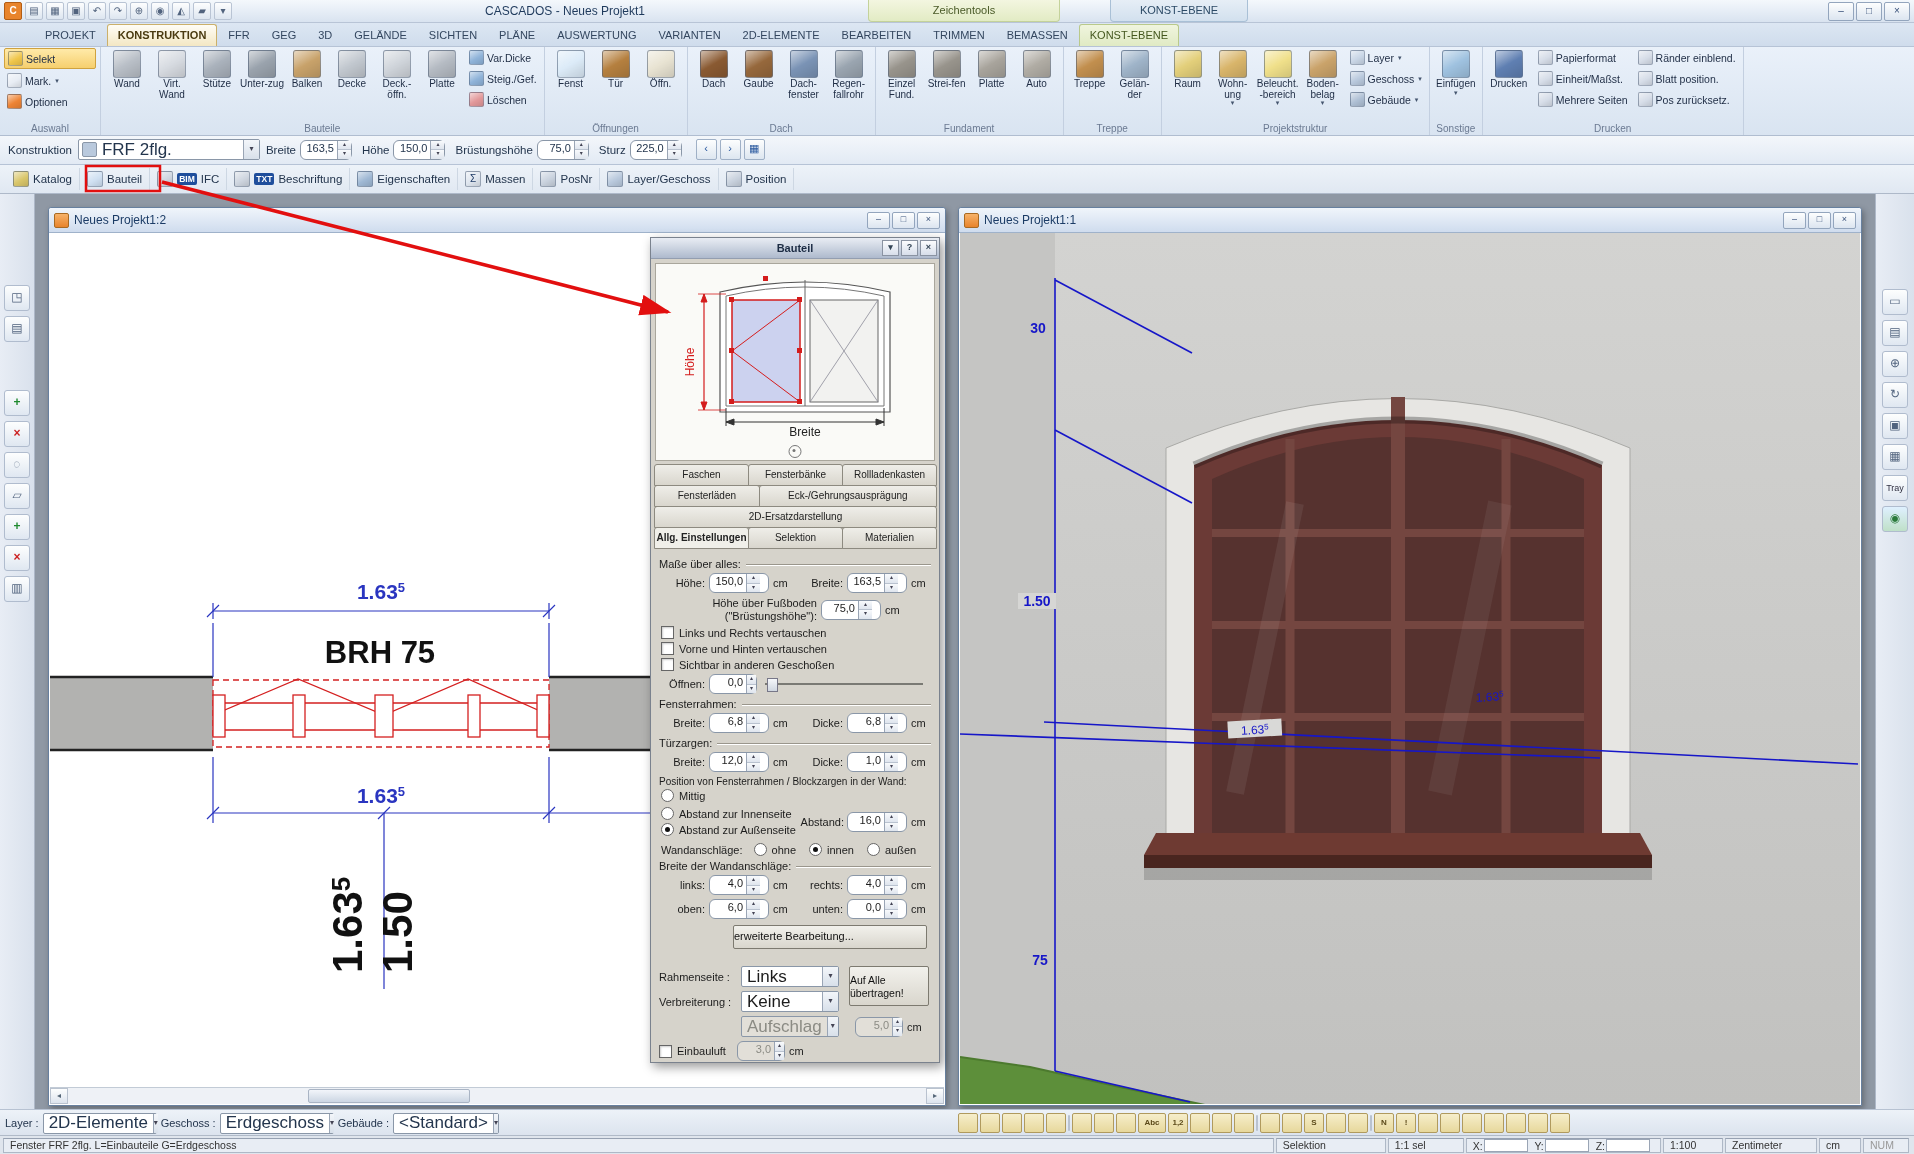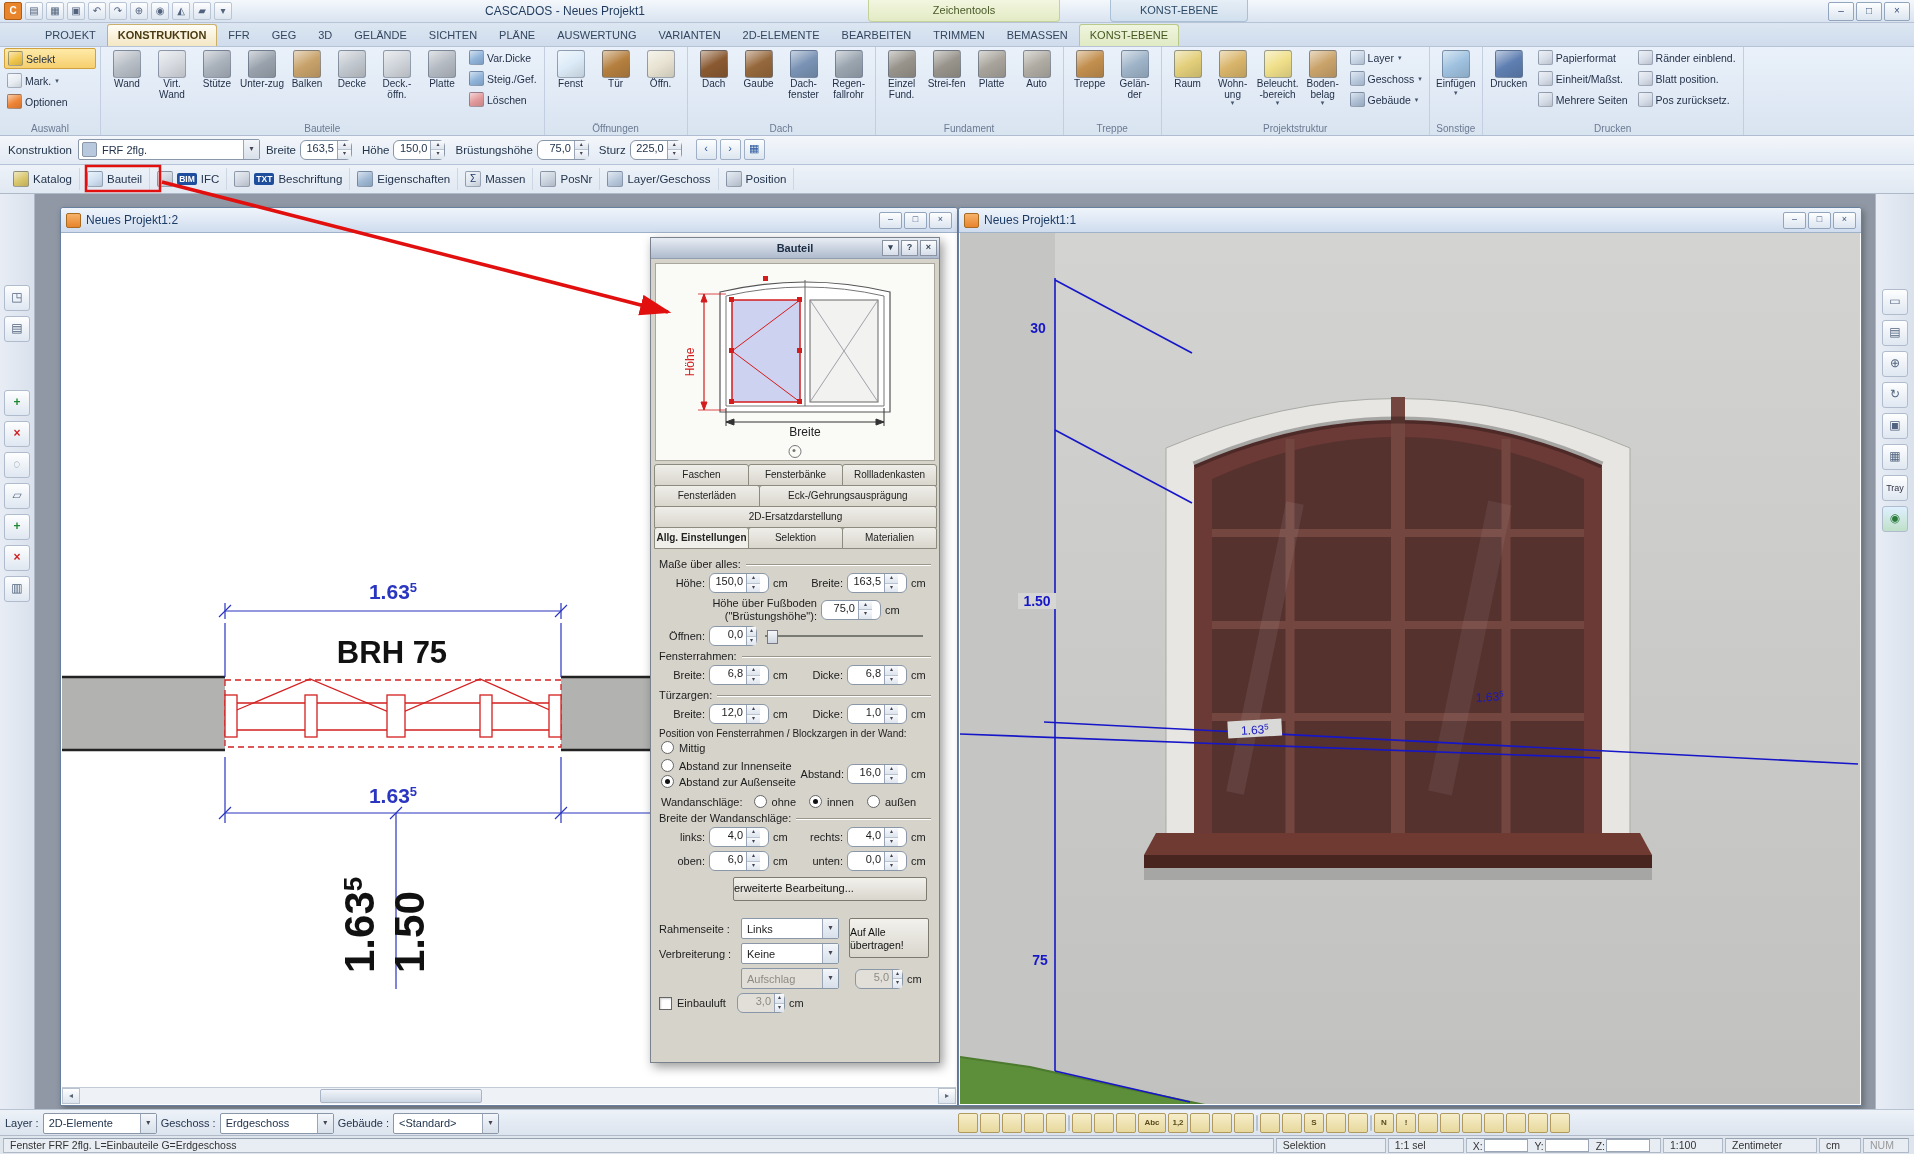--- a/index.html
+++ b/index.html
@@ -45,21 +45,21 @@
   .ric-s{width:13px;height:13px;border-radius:2px;border:1px solid rgba(90,105,130,.5);background-color:#cfd6e0;
        background-image:linear-gradient(150deg,rgba(255,255,255,.6),rgba(255,255,255,0) 55%,rgba(0,0,0,.12));flex:none}
   .rsmall.hasdd::after{content:"▾";font-size:7px;color:#44556e;margin-left:1px}
   .rsmall.active{background:linear-gradient(#ffeaa9,#f6cf6e);border:1px solid #cfa23f}
   .gitems.col .rsmall{height:19px;font-size:10.5px}
   
   .parambar{position:absolute;left:0;top:135px;right:0;height:29px;background:linear-gradient(#f4f7fb,#e2eaf4);
     border-bottom:1px solid #b6c3d6;display:flex;align-items:center;gap:6px;padding:0 8px;z-index:17;font-size:11.5px;color:#23354d}
   .combo{display:inline-flex;height:19px;border:1px solid #8a97a8;background:#fff;align-items:center;border-radius:2px}
   .combo .cico{width:13px;height:13px;margin-left:3px;background:#b9c9dd;border:1px solid #8a97a8;border-radius:2px}
-  .combo .cv{padding:0 5px;font-size:11px;white-space:nowrap}
+  .combo .cv{padding:0 5px;font-size:17px;white-space:nowrap}
   .combo .ca{width:15px;align-self:stretch;background:linear-gradient(#f3f6fa,#d8e0ea);border-left:1px solid #9aa5b5;text-align:center;font-size:8px;line-height:17px;color:#445}
   .combo .ca::before{content:"▾"}
   .fld{display:inline-flex;align-items:stretch;background:#fff;border:1px solid #8a97a8;height:18px;border-radius:6px}
   .fld .v{padding:1px 3px 0;min-width:30px;text-align:right;font-size:11px}
   .spin{display:flex;flex-direction:column;width:13px;border-left:1px solid #9aa5b5}
   .spin b{flex:1;font-size:6px;line-height:7px;text-align:center;background:linear-gradient(#f8fafc,#dfe5ee);color:#445;font-weight:normal}
   .spin b:first-child{border-bottom:1px solid #b9c2cf}
   .spin b:first-child::before{content:"▴"} .spin b:last-child::before{content:"▾"}
   .pfield{display:flex;align-items:center;gap:4px}
   .pic{width:19px;height:19px;border:1px solid #9fb0c6;border-radius:2px;background:linear-gradient(#fdfefe,#dde6f0);
@@ -560,21 +560,21 @@
       <div class="vt">▤</div>
       <div class="vt green gap2">+</div>
       <div class="vt red">×</div>
       <div class="vt">◌</div>
       <div class="vt">▱</div>
       <div class="vt green">+</div>
       <div class="vt red">×</div>
       <div class="vt">▥</div>
     </div>
 
-  <div class="win" style="left:60px;top:14px;width:896px;height:897px">
+  <div class="win" style="left:48px;top:14px;width:896px;height:897px">
     <div class="wtitle">
       <span class="wicon"></span>
       <span>Neues Projekt1:2</span>
       <span class="wbtns">
         <span class="wb sm min"></span>
         <span class="wb sm max"></span>
         <span class="wb sm close"></span>
       </span>
     </div>
     <div class="wcontent">
@@ -771,20 +771,35 @@
         <span class="lw160">Höhe über Fußboden ("Brüstungshöhe"):</span>
         <span class="fld w58">
             <span class="v">75,0</span>
             <span class="spin">
               <b></b>
               <b></b>
             </span>
           </span>
         <span class="cmu">cm</span>
       </div>
+      <div>
+
+      <label class="chk">
+          <span class="cb"></span>
+          <span>Links und Rechts vertauschen</span>
+        </label>
+          <label class="chk">
+          <span class="cb"></span>
+          <span>Vorne und Hinten vertauschen</span>
+        </label>
+          <label class="chk">
+          <span class="cb"></span>
+          <span>Sichtbar in anderen Geschoßen</span>
+        </label>
+        </div>
       <div class="drow">
         <span class="l1">Öffnen:</span>
         <span class="fld w46">
             <span class="v">0,0</span>
             <span class="spin">
               <b></b>
               <b></b>
             </span>
           </span>
         <span class="slider">

